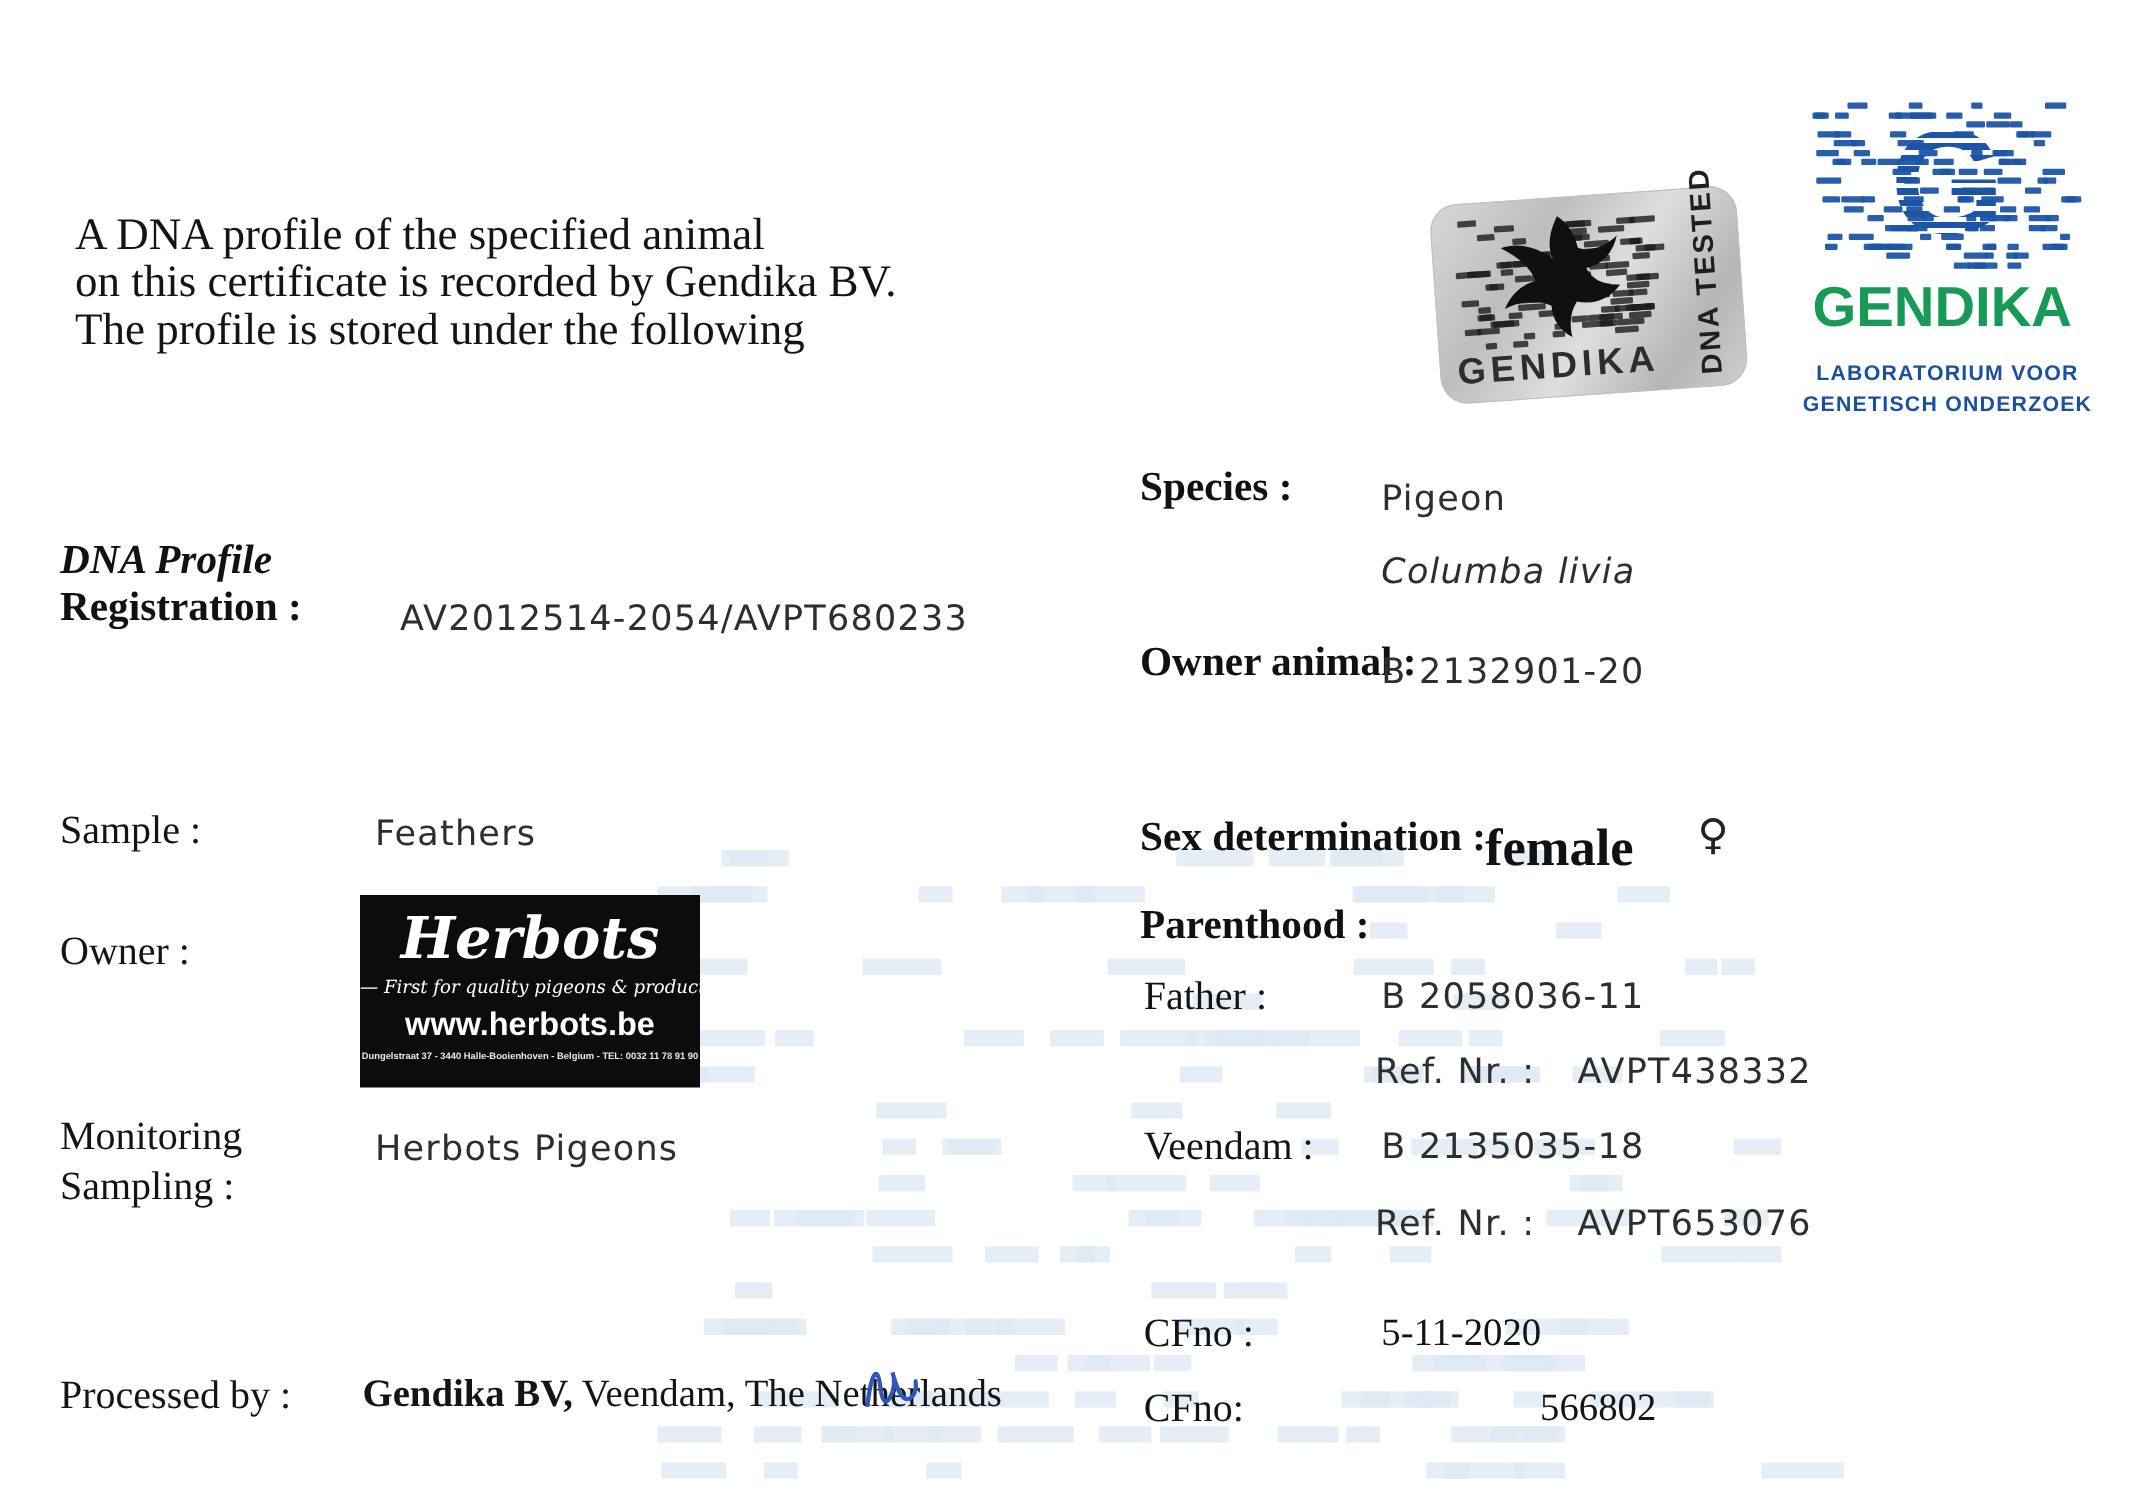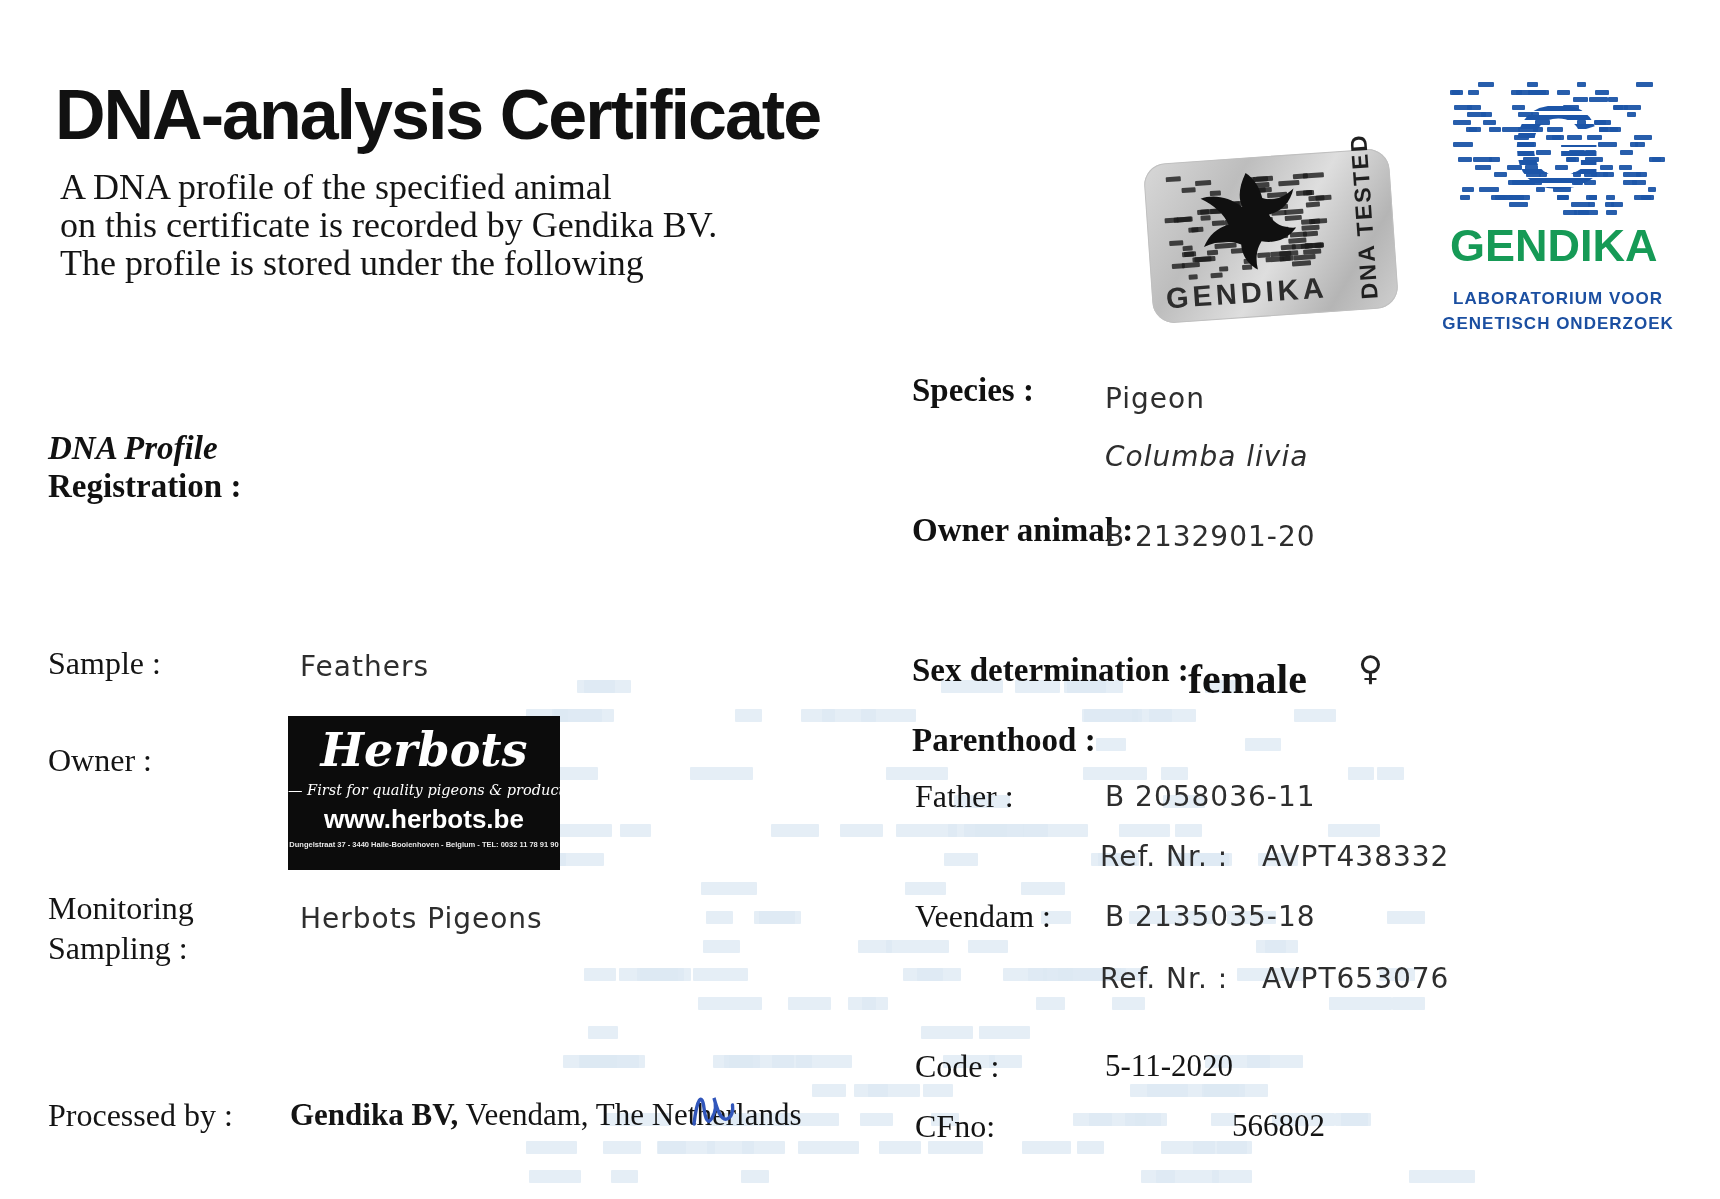--- a/index.html
+++ b/index.html
@@ -217,21 +217,20 @@
       <i style="position: absolute; left: 35.1561%; top: 78.4%; width: 34.3988px; height: 13px; background: rgb(220, 232, 243); opacity: 0.75; border-radius: 1px;"></i>
       <i style="position: absolute; left: 5.9709%; top: 0%; width: 38.4435px; height: 13px; background: rgb(220, 232, 243); opacity: 0.75; border-radius: 1px;"></i>
       <i style="position: absolute; left: 65.3459%; top: 95.2%; width: 34.3424px; height: 13px; background: rgb(220, 232, 243); opacity: 0.75; border-radius: 1px;"></i>
       <i style="position: absolute; left: 64.4477%; top: 5.6%; width: 39.3454px; height: 13px; background: rgb(220, 232, 243); opacity: 0.75; border-radius: 1px;"></i>
       <i style="position: absolute; left: 42.443%; top: 78.4%; width: 29.3026px; height: 13px; background: rgb(220, 232, 243); opacity: 0.75; border-radius: 1px;"></i>
       <i style="position: absolute; left: 38.4986%; top: 50.4%; width: 62.864px; height: 13px; background: rgb(220, 232, 243); opacity: 0.75; border-radius: 1px;"></i>
       <i style="position: absolute; left: 91.781%; top: 61.6%; width: 33.0795px; height: 13px; background: rgb(220, 232, 243); opacity: 0.75; border-radius: 1px;"></i>
       <i style="position: absolute; left: 53.4569%; top: 56%; width: 39.9992px; height: 13px; background: rgb(220, 232, 243); opacity: 0.75; border-radius: 1px;"></i>
     </div>
 
-  <div class="abs title z1" style="left:55px;top:75px;">DNA-analysis Certificate</div>
   <div class="abs intro z1" style="left:60px;top:168px;">
     <div>A DNA profile of the specified animal</div>
     <div>on this certificate is recorded by Gendika BV.</div>
     <div>The profile is stored under the following</div>
   </div>
 
   <div class="abs sticker">
     <div class="bands">
         <i style="position: absolute; left: 83.5632%; top: 50.4%; width: 13.7941px; height: 5px; background: rgb(28, 28, 28); opacity: 0.8; border-radius: 1px;"></i>
         <i style="position: absolute; left: 51.7669%; top: 33.6%; width: 19.238px; height: 5px; background: rgb(28, 28, 28); opacity: 0.8; border-radius: 1px;"></i>
@@ -459,20 +458,21 @@
       <i style="position: absolute; left: 44.3591%; top: 39.2%; width: 15.2514px; height: 5px; background: rgb(28, 85, 168); opacity: 0.95; border-radius: 1px;"></i>
     </div>
   <div class="abs glogo-name">GENDIKA</div>
   <div class="abs glogo-cap">
     <div>LABORATORIUM VOOR</div>
     <div>GENETISCH ONDERZOEK</div>
   </div>
 
   <div class="abs lbl-b z1" style="left:48px;top:430px;font-style:italic;">DNA Profile</div>
   <div class="abs lbl-b z1" style="left:48px;top:468px;">Registration :</div>
+  <div class="abs hand z1" style="left:320px;top:478px;">AV2012514-2054/AVPT680233</div>
 
   <div class="abs lbl z1" style="left:48px;top:645px;">Sample :</div>
   <div class="abs hand z1" style="left:300px;top:650px;">Feathers</div>
 
   <div class="abs lbl z1" style="left:48px;top:742px;">Owner :</div>
 
   <div class="abs herbots">
     <div class="herbots-name">Herbots</div>
     <div class="herbots-tag">— First for quality pigeons &amp; products —</div>
     <div class="herbots-web">www.herbots.be</div>
@@ -507,19 +507,19 @@
   <div class="abs lbl z1" style="left:915px;top:778px;">Father :</div>
   <div class="abs hand z1" style="left:1105px;top:780px;">B 2058036-11</div>
   <div class="abs hand z1" style="left:1100px;top:840px;">Ref. Nr.  :</div>
   <div class="abs hand z1" style="left:1262px;top:840px;">AVPT438332</div>
 
   <div class="abs lbl z1" style="left:915px;top:898px;">Veendam :</div>
   <div class="abs hand z1" style="left:1105px;top:900px;">B 2135035-18</div>
   <div class="abs hand z1" style="left:1100px;top:962px;">Ref. Nr.  :</div>
   <div class="abs hand z1" style="left:1262px;top:962px;">AVPT653076</div>
 
-  <div class="abs lbl z1" style="left:915px;top:1048px;">Code :</div>
+  <div class="abs lbl z1" style="left:915px;top:1048px;">CFno :</div>
   <div class="abs serifval z1" style="left:1105px;top:1048px;">5-11-2020</div>
 
   <div class="abs lbl z1" style="left:915px;top:1108px;">CFno:</div>
   <div class="abs serifval z1" style="left:1232px;top:1108px;">566802</div>
 
 </div>
 
 </body></html>

